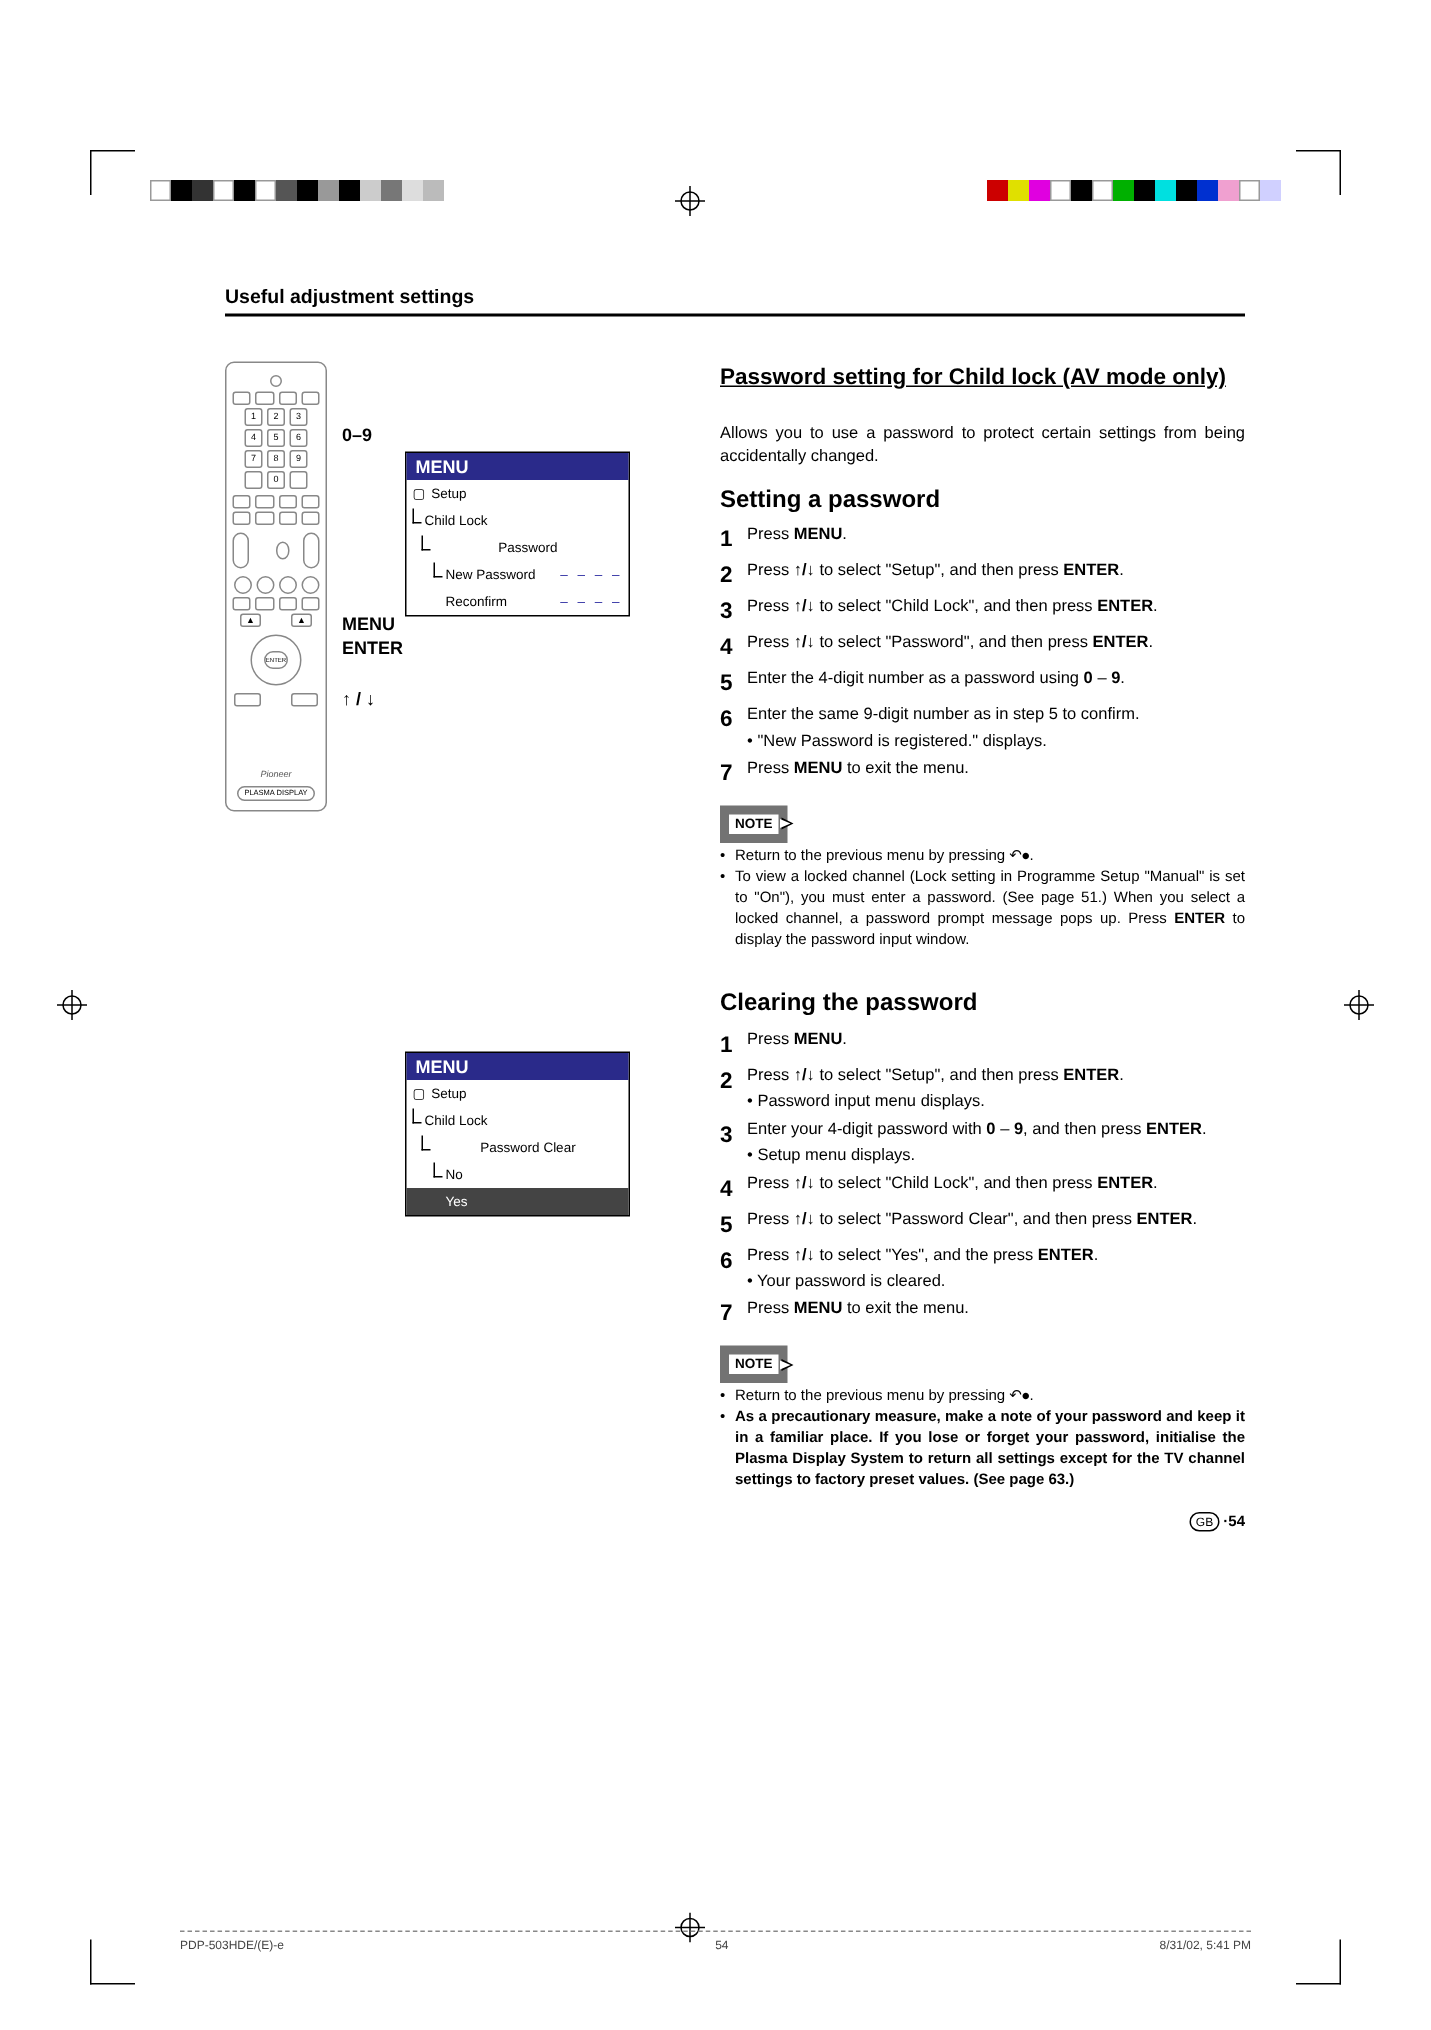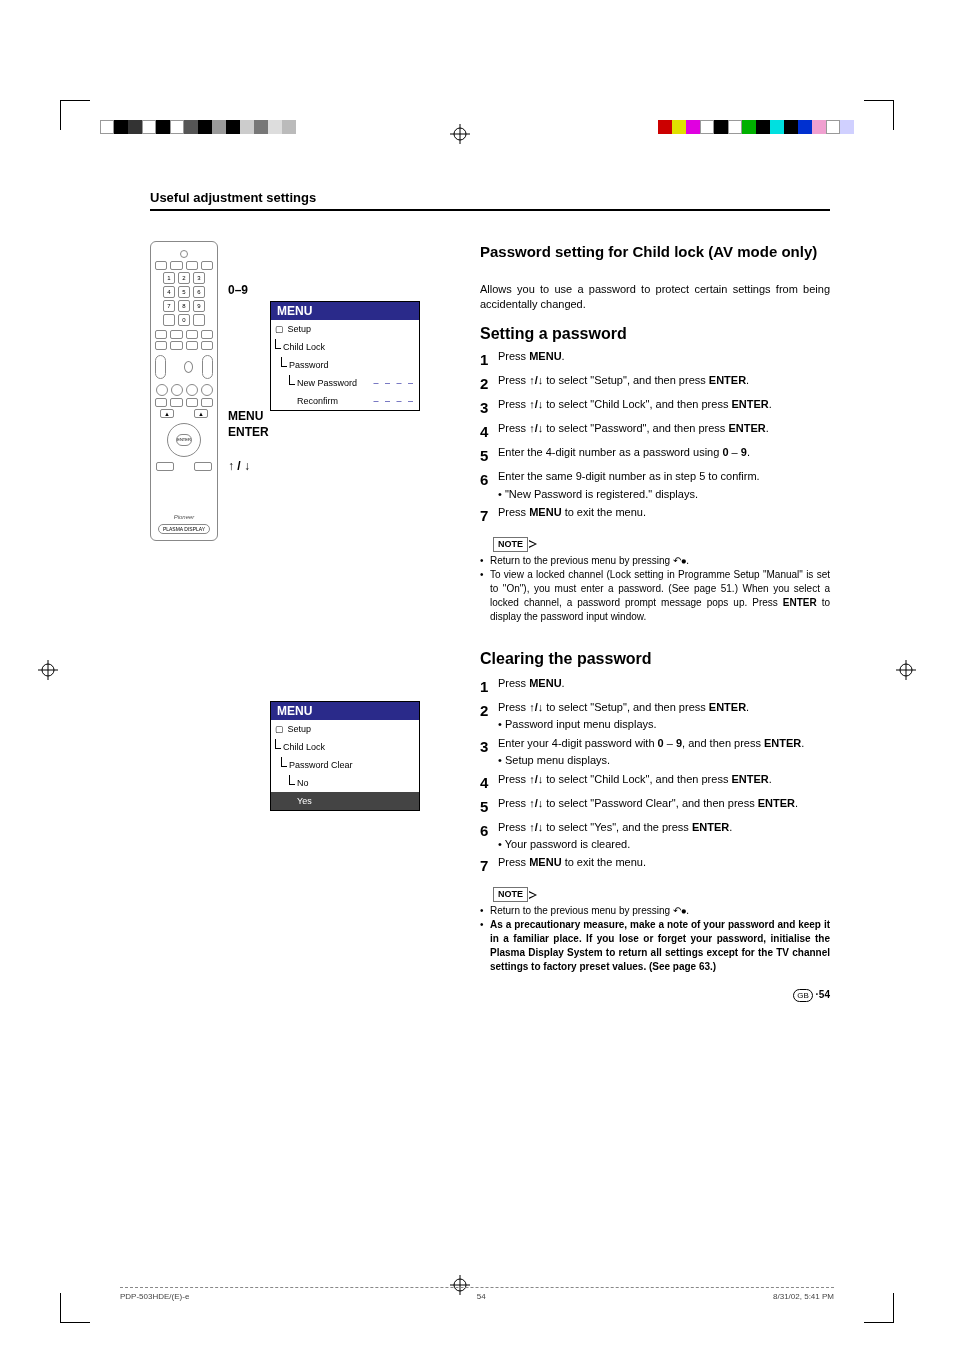--- a/index.html
+++ b/index.html
@@ -67,43 +67,42 @@
   }
   .menu-header {
     background: #2a2a8a; color: #fff; font-weight: bold;
     font-size: 12px; padding: 2px 6px;
   }
   .menu-row {
     display: flex; align-items: center; padding: 3px 4px;
     border-top: 0;
     min-height: 18px;
   }
-  .menu-row.indent1 { padding-left: 10px; }
+  .menu-row.indent1 { padding-left: 10px; text-align: center; }
   .menu-row.indent2 { padding-left: 18px; }
   .menu-row .conn { border-left:1px solid #000; border-bottom:1px solid #000; width:6px; height:10px; margin-right:2px; margin-top:-6px; }
   .menu-row .txt { flex:1; }
   .menu-row .dashes { letter-spacing:2px; color:#2a2aa0; }
   .menu-row.hl { background:#444; color:#fff; }
   .menu-box.second { margin-top: 290px; }
 
-  h2.main { font-size: 15px; font-weight: bold; margin-bottom: 4px; }
+  h2.main { font-size: 15px; font-weight: bold; margin-bottom: 4px; text-decoration: underline; }
   .intro { text-align: justify; margin-bottom: 10px; margin-top: 20px; }
   h3.sub { font-size: 16px; font-weight: bold; margin: 8px 0 4px; }
   ol.steps { list-style: none; counter-reset: step; }
   ol.steps > li { display:flex; margin-bottom:3px; text-align: justify; }
   ol.steps > li .num { font-size:15px; font-weight:bold; width:18px; flex-shrink:0; }
   ol.steps > li .body { flex:1; }
   .bullet-sub { margin-left:0; margin-top:2px; }
   .bullet-sub::before { content:"• "; }
   .arrow-ud::before { content:"\2191/\2193"; font-weight:bold; }
   .note-tag {
-    display:inline-block; border:1px solid #737373; font-size:9px;
+    display:inline-block; border:6px solid #737373; font-size:9px;
     font-weight:bold; padding:0 4px; margin-top:8px; margin-bottom:2px;
     position: relative;
-    margin-left: 13px;
   }
   .note-tag::after {
     content:""; position:absolute; right:-10px; top:50%;
     border-left:8px solid #000; border-top:4px solid transparent; border-bottom:4px solid transparent;
     transform: translateY(-50%);
   }
   .note-tag::before {
     content:""; position:absolute; right:-8px; top:50%;
     border-left:7px solid #fff; border-top:3px solid transparent; border-bottom:3px solid transparent;
     transform: translateY(-50%); z-index:1;

